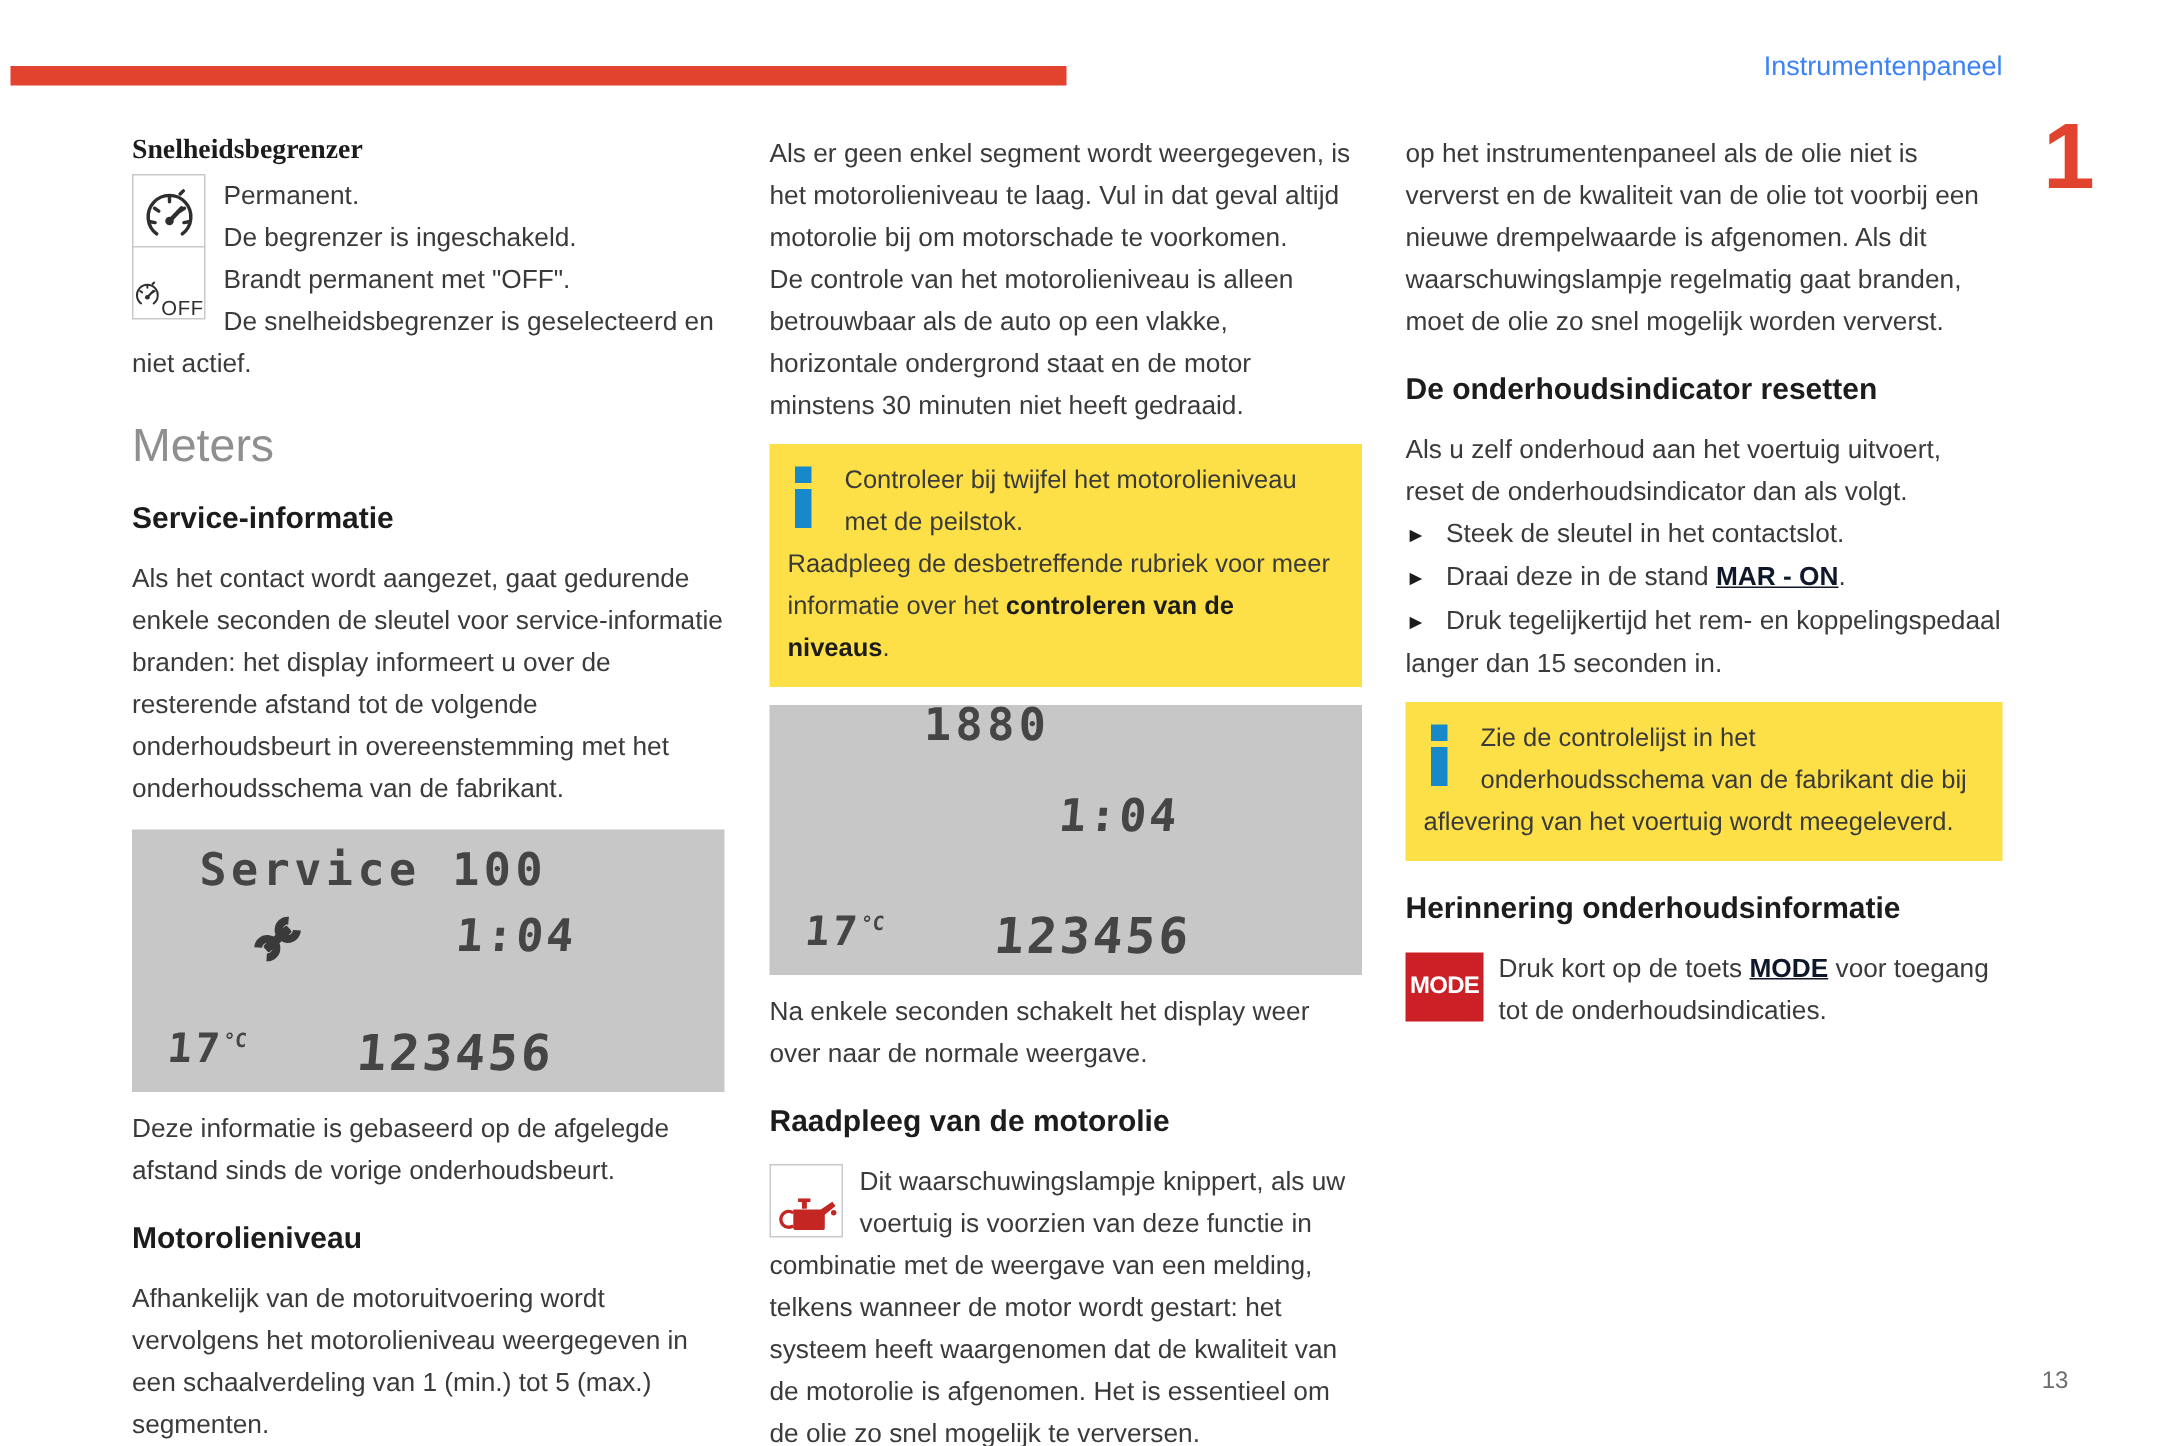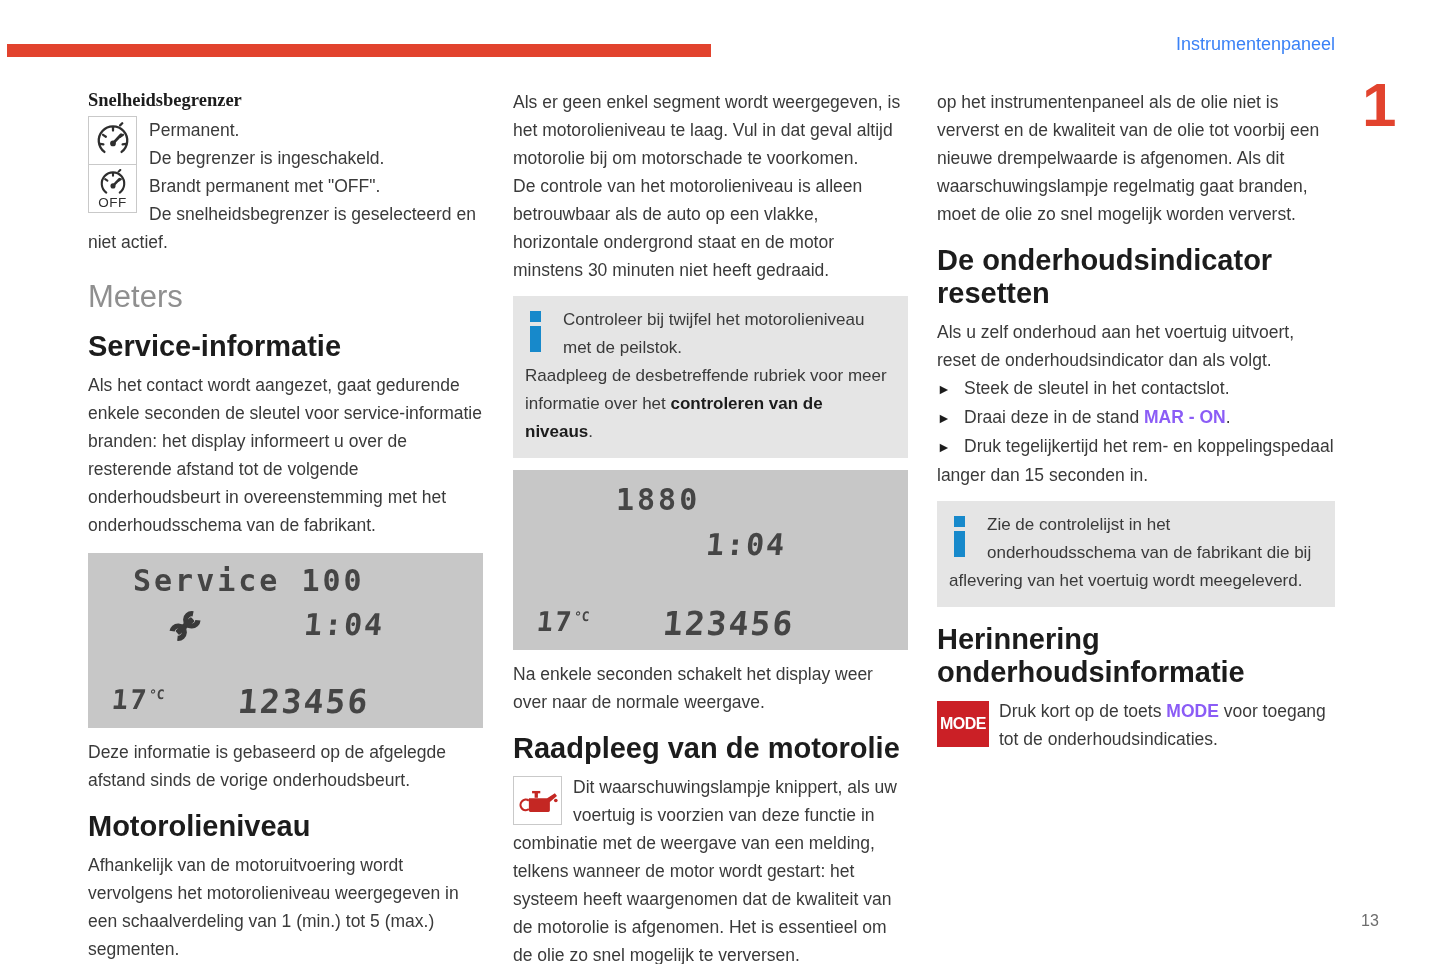--- a/index.html
+++ b/index.html
@@ -15,58 +15,58 @@
             font-size:16px;color:#6d6d6d;}
 
   .col{position:absolute;top:88px;font-size:17.5px;line-height:28px;}
   #c1{left:88px;width:395px;}
   #c2{left:513px;width:395px;}
   #c3{left:937px;width:398px;}
   p{margin:0;}
 
   h3.sub{font-size:18.5px;font-weight:bold;color:#1c1c1c;margin:0 0 4px;line-height:24px;font-family:Liberation Serif, serif;}
   h2.meters{font-size:31px;color:#8f8f8f;font-weight:500;margin:24px 0 12px;line-height:34px;}
-  h1.sec{font-size:29px;font-weight:bold;color:#1c1c1c;margin:16px 0 8px;line-height:33px;}
+  h1.sec{font-size:20px;font-weight:bold;color:#1c1c1c;margin:16px 0 8px;line-height:33px;}
 
   .media-block::after{content:"";display:block;clear:both;}
   .icon-col{float:left;width:51px;margin-right:10px;}
   .icon-box{width:49px;height:49px;border:1px solid #c9c9c9;box-sizing:border-box;background:#fff;
-            display:flex;flex-direction:column;align-items:center;justify-content:center;}
+            display:flex;flex-direction:row;align-items:flex-end;justify-content:center;}
   .icon-col .icon-box + .icon-box{margin-top:-1px;}
   .icon-float{float:left;margin:3px 11px 2px 0;}
   .off-label{font-size:13.5px;line-height:12px;color:#2e2e2e;letter-spacing:.5px;margin-top:-2px;}
 
   .gauge{color:#2e2e2e;}
   .oil-icon{color:var(--warning_red);}
 
   .screen{position:relative;width:100%;height:175px;background:var(--display_bg);margin:14px 0 10px;}
   .screen.s2{height:180px;margin-top:4px;}
   .dm,.seg{font-family:"DejaVu Sans Mono",monospace;font-weight:bold;color:var(--display_text);
            position:absolute;white-space:nowrap;}
   .dm{letter-spacing:3px;}
   .seg{letter-spacing:2px;transform:skewX(-5deg);}
   .scr-service{left:45px;top:14px;font-size:30px;}
   .scr-time1{left:216px;top:58px;font-size:30px;}
   .wrench-wrap{position:absolute;left:76px;top:52px;color:#3a3a3a;}
   .scr-temp{left:24px;bottom:14px;font-size:27px;}
   .scr-temp sup{font-size:13px;letter-spacing:0;}
   .scr-odo{left:150px;bottom:12px;font-size:33px;}
-  .scr-dist{left:103px;top:16px;font-size:30px;}
+  .scr-dist{left:103px;top:0;font-size:30px;}
   .scr-time2{left:193px;top:61px;font-size:30px;}
 
-  .infobox{background:#e5e5e5;padding:10px 14px 12px 12px;margin:12px 0 12px;font-size:17px;}
+  .infobox{background:#fde047;padding:10px 14px 12px 12px;margin:12px 0 12px;font-size:17px;}
   .infobox::after{content:"";display:block;clear:both;}
   .i-glyph{float:left;width:38px;height:54px;padding:5px 0 0 5px;box-sizing:border-box;}
   .i-dot{display:block;width:11px;height:11px;background:var(--info_blue);margin-bottom:4px;}
   .i-stem{display:block;width:11px;height:26px;background:var(--info_blue);}
   .infobox b{color:#1c1c1c;}
 
   .bullet{margin:0;}
   .bullet .arrow{display:inline-block;width:27px;font-size:14px;color:#1c1c1c;}
-  b.inl{color:#8b5cf6;}
+  b.inl{color:#0f172a;text-decoration:underline;}
 
   .mode-box{float:left;width:52px;height:46px;margin:4px 10px 2px 0;background:var(--mode_red);
             display:flex;align-items:center;justify-content:center;}
   .mode-box span{color:#fff;font-weight:bold;font-size:16px;letter-spacing:-.5px;}
 </style>
 </head>
 <body>
 
 <div class="top-bar"></div>
 <div class="header-title">Instrumentenpaneel</div>

